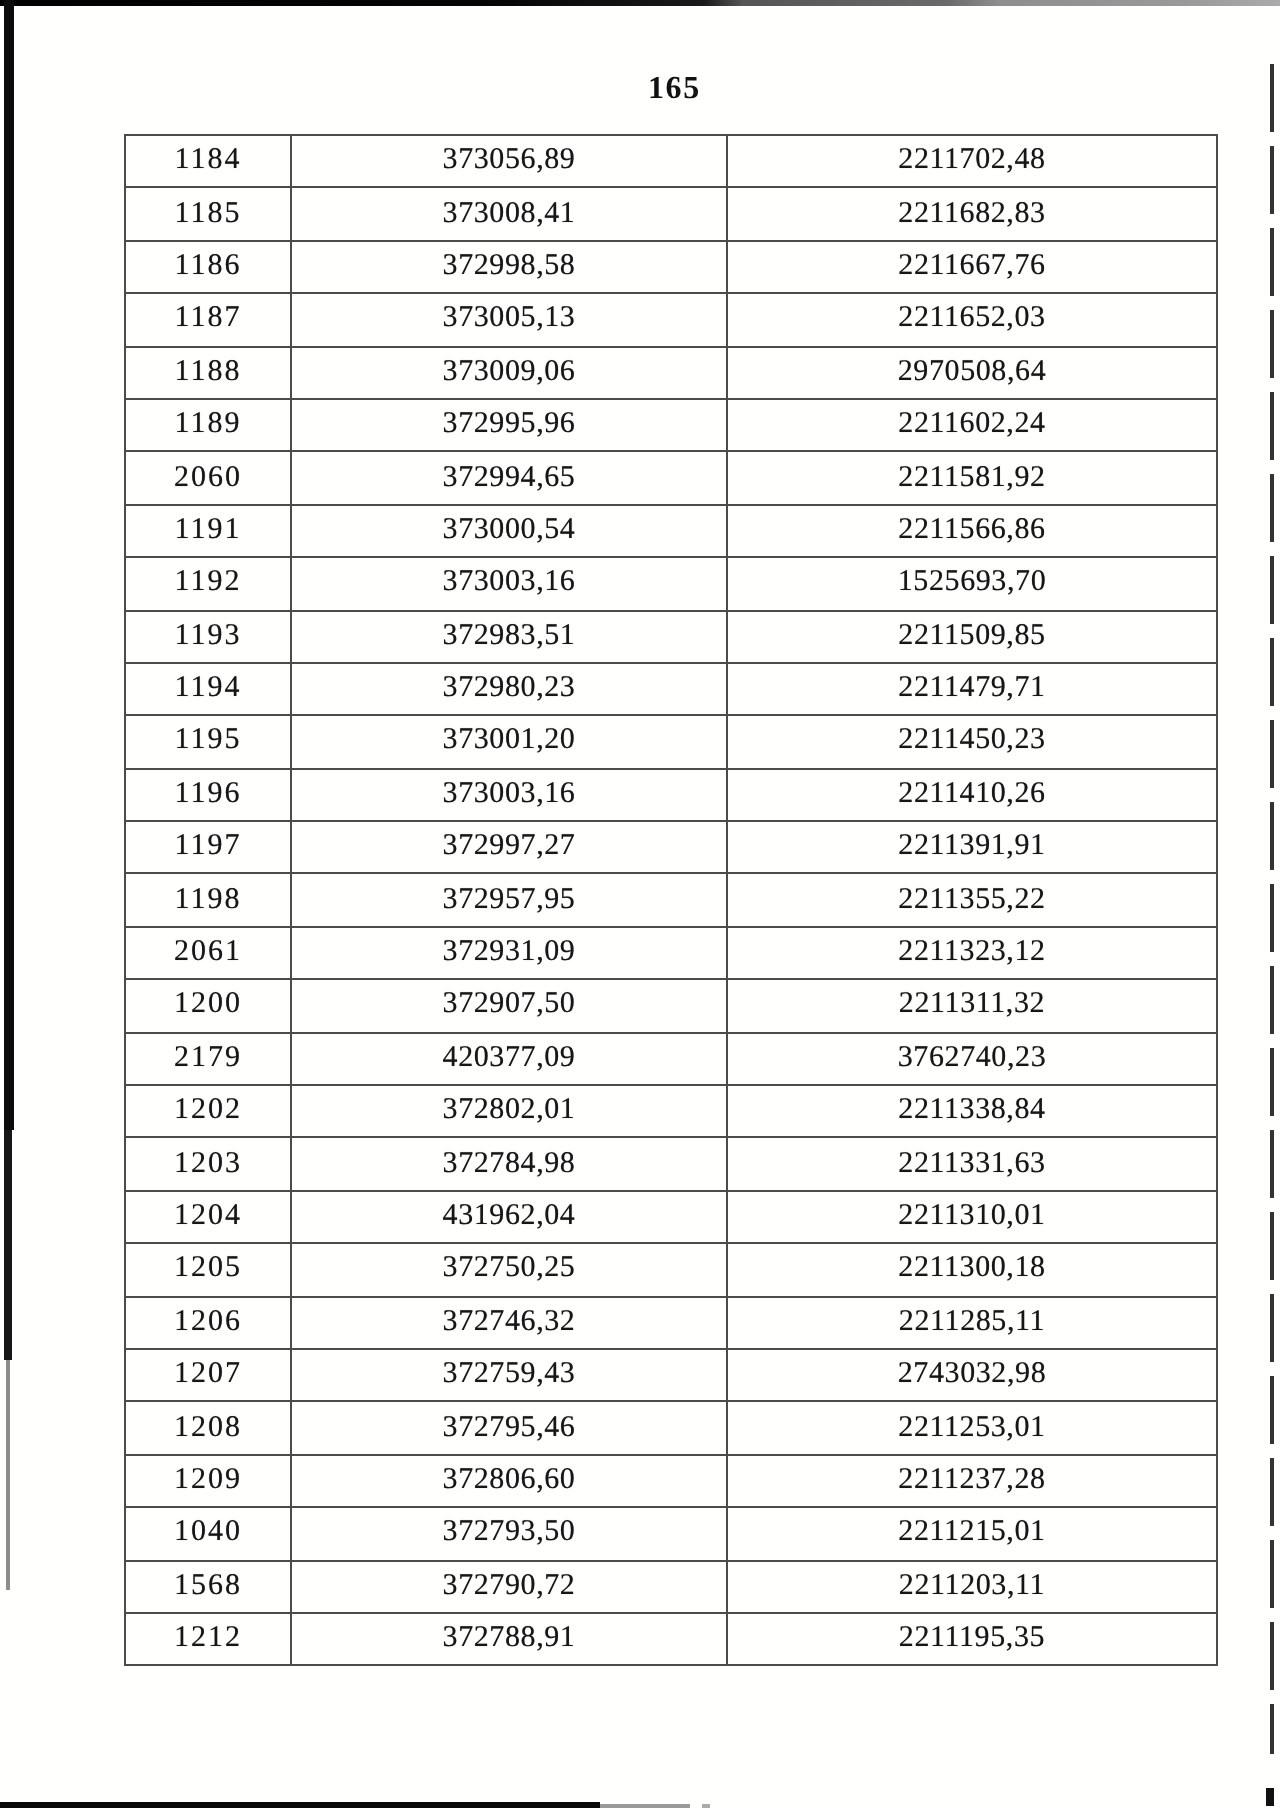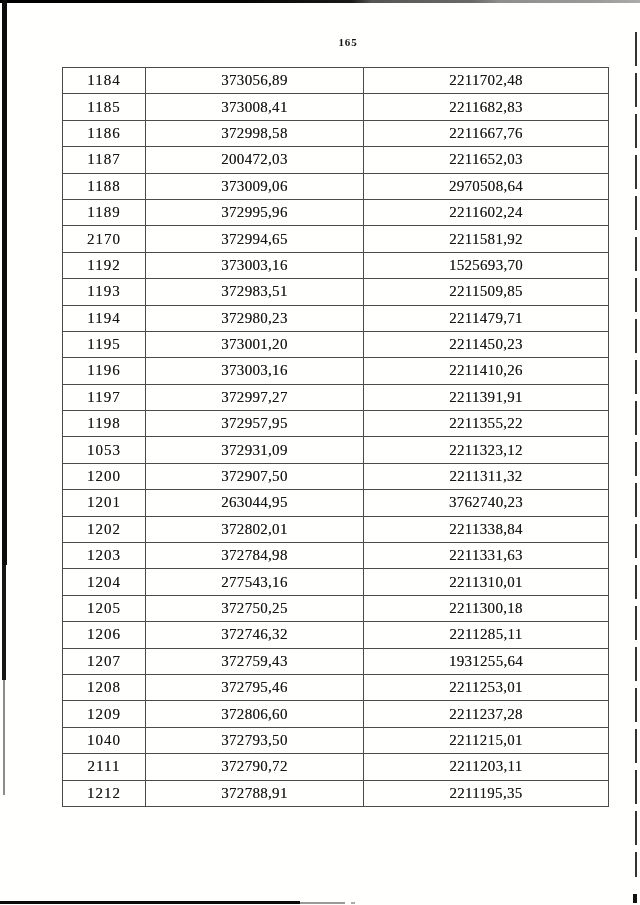--- a/index.html
+++ b/index.html
@@ -35,22 +35,22 @@
     left: 635px; top: 32px; width: 2px; height: 845px;
     background: repeating-linear-gradient(180deg,
       #333333 0px, #333333 34px, rgba(0,0,0,0) 34px, rgba(0,0,0,0) 41px);
   }
   .bottom-right-mark { left: 633px; top: 894px; width: 4px; height: 9px; background: #111111; }
 
   
   .page-number {
     position: absolute;
     left: 324px; top: 36px; width: 48px;
-    text-align: center;
-    font-size: 11px;
+    text-align: left;
+    font-size: 16px;
     font-weight: bold;
     letter-spacing: 0.8px;
     color: #121212;
   }
 
   
   table.data-table {
     position: absolute;
     left: 62px; top: 67px;
     width: 546px;
@@ -104,37 +104,42 @@
           <td>373008,41</td>
           <td>2211682,83</td>
         </tr>
         <tr>
           <td>1186</td>
           <td>372998,58</td>
           <td>2211667,76</td>
         </tr>
         <tr>
           <td>1187</td>
-          <td>200472,03</td>
+          <td>373005,13</td>
           <td>2211652,03</td>
         </tr>
         <tr>
           <td>1188</td>
           <td>373009,06</td>
           <td>2970508,64</td>
         </tr>
         <tr>
           <td>1189</td>
           <td>372995,96</td>
           <td>2211602,24</td>
         </tr>
         <tr>
-          <td>2170</td>
+          <td>2060</td>
           <td>372994,65</td>
           <td>2211581,92</td>
+        </tr>
+        <tr>
+          <td>1191</td>
+          <td>373000,54</td>
+          <td>2211566,86</td>
         </tr>
         <tr>
           <td>1192</td>
           <td>373003,16</td>
           <td>1525693,70</td>
         </tr>
         <tr>
           <td>1193</td>
           <td>372983,51</td>
           <td>2211509,85</td>
@@ -158,81 +163,81 @@
           <td>1197</td>
           <td>372997,27</td>
           <td>2211391,91</td>
         </tr>
         <tr>
           <td>1198</td>
           <td>372957,95</td>
           <td>2211355,22</td>
         </tr>
         <tr>
-          <td>1053</td>
+          <td>2061</td>
           <td>372931,09</td>
           <td>2211323,12</td>
         </tr>
         <tr>
           <td>1200</td>
           <td>372907,50</td>
           <td>2211311,32</td>
         </tr>
         <tr>
-          <td>1201</td>
-          <td>263044,95</td>
+          <td>2179</td>
+          <td>420377,09</td>
           <td>3762740,23</td>
         </tr>
         <tr>
           <td>1202</td>
           <td>372802,01</td>
           <td>2211338,84</td>
         </tr>
         <tr>
           <td>1203</td>
           <td>372784,98</td>
           <td>2211331,63</td>
         </tr>
         <tr>
           <td>1204</td>
-          <td>277543,16</td>
+          <td>431962,04</td>
           <td>2211310,01</td>
         </tr>
         <tr>
           <td>1205</td>
           <td>372750,25</td>
           <td>2211300,18</td>
         </tr>
         <tr>
           <td>1206</td>
           <td>372746,32</td>
           <td>2211285,11</td>
         </tr>
         <tr>
           <td>1207</td>
           <td>372759,43</td>
-          <td>1931255,64</td>
+          <td>2743032,98</td>
         </tr>
         <tr>
           <td>1208</td>
           <td>372795,46</td>
           <td>2211253,01</td>
         </tr>
         <tr>
           <td>1209</td>
           <td>372806,60</td>
           <td>2211237,28</td>
         </tr>
         <tr>
           <td>1040</td>
           <td>372793,50</td>
           <td>2211215,01</td>
         </tr>
         <tr>
-          <td>2111</td>
+          <td>1568</td>
           <td>372790,72</td>
           <td>2211203,11</td>
         </tr>
         <tr>
           <td>1212</td>
           <td>372788,91</td>
           <td>2211195,35</td>
         </tr>
       </tbody>
   </table>

